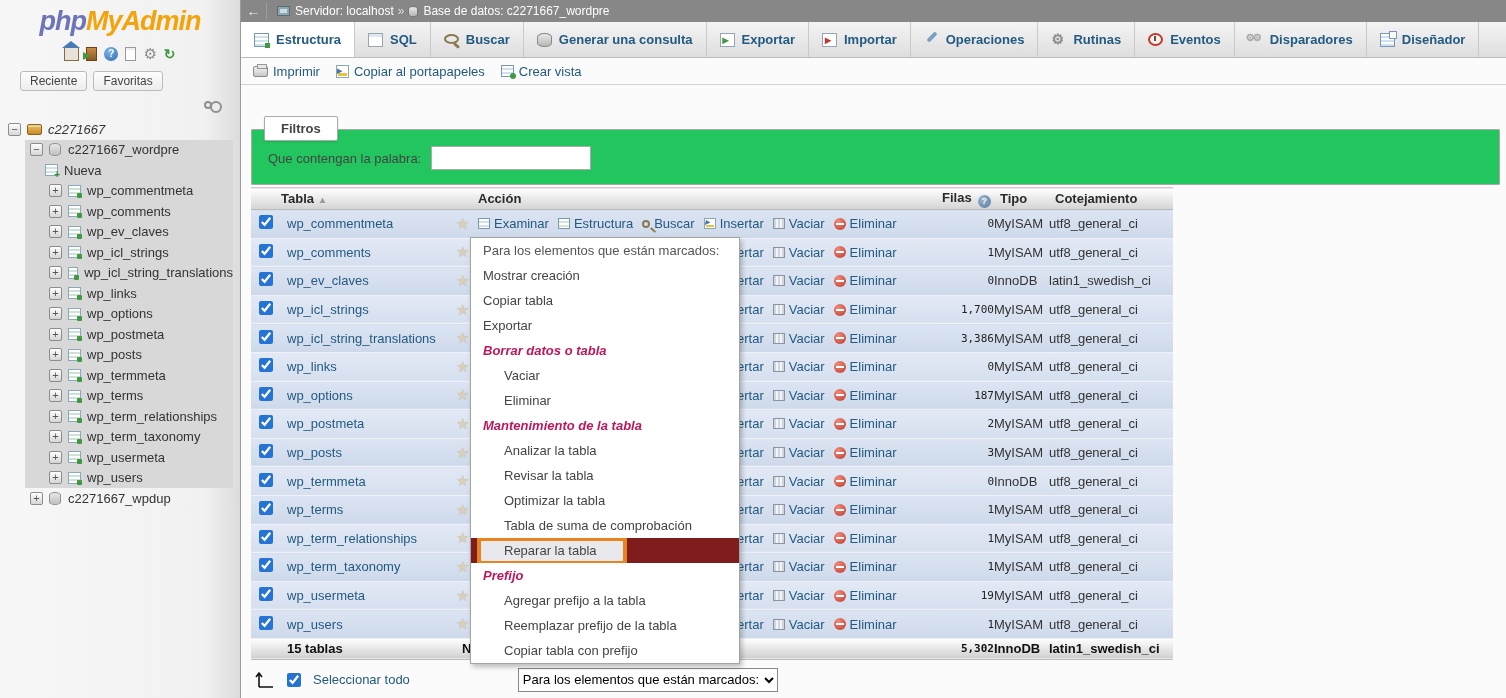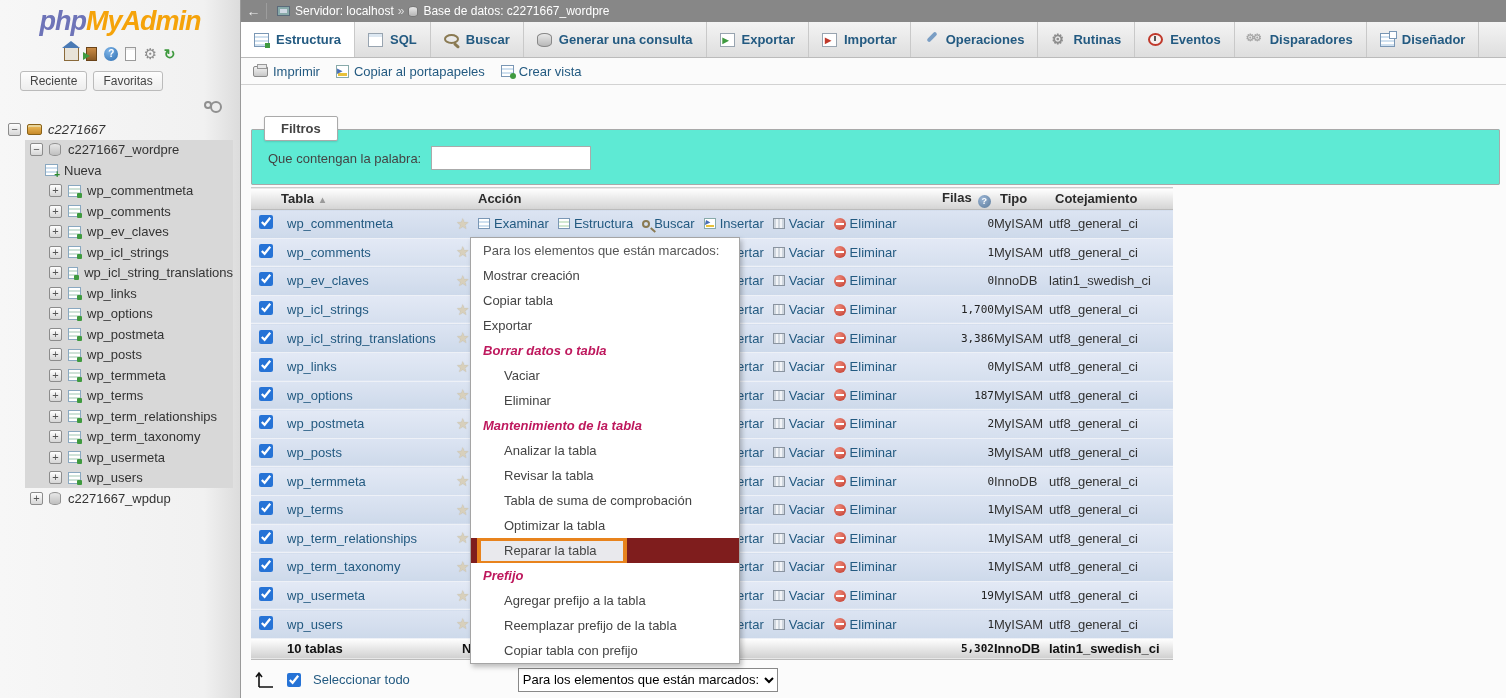--- a/index.html
+++ b/index.html
@@ -93,21 +93,21 @@
   .tool { display:flex; align-items:center; gap:5px; color:#235a81; cursor:pointer; }
   .printer-icon { width:15px; height:11px; background:linear-gradient(#f2f2f2,#c8c8c8); border:1px solid #8a8a8a; border-radius:2px; position:relative; }
   .printer-icon::before { content:""; position:absolute; left:3px; top:-3px; width:8px; height:3px; background:#e8e8e8; border:1px solid #999; }
   .clip-icon { width:13px; height:13px; background:#fff; border:1px solid #8aa; position:relative; }
   .clip-icon::after { content:"▸"; position:absolute; left:0; top:-2px; color:#4a6fb5; font-size:11px; }
   .clip-icon::before { content:""; position:absolute; left:1px; bottom:1px; width:9px; height:3px; background:#e8c23a; }
   .view-icon { width:13px; height:12px; background:repeating-linear-gradient(#fff 0 2px,#cfe0ef 2px 4px); border:1px solid #7a97b5; position:relative; }
   .view-icon::after { content:""; position:absolute; right:-3px; bottom:-3px; width:6px; height:6px; background:#3f9a3f; border-radius:50%; }
 
   
-  .fieldset { position:relative; margin:44px 6px 0 10px; height:56px; background:#5eead4;
+  .fieldset { position:relative; margin:44px 6px 0 10px; height:56px; background:#22c55e;
               border:1px solid #a9a9a9; border-radius:2px; padding:20px 0 0 16px; display:flex; align-items:center; gap:10px; }
   .legend { position:absolute; left:12px; top:-14px; background:#fff; border:1px solid #aaa; border-radius:2px;
             padding:4px 16px; font-weight:bold; color:#444; box-shadow:0 1px 2px rgba(0,0,0,.12); }
   .fieldset label { color:#444; margin-top:-18px; }
   .filter-input { width:160px; height:24px; border:1px solid #aaa; background:#fff; margin-top:-18px; padding:0 4px; font-size:13px; }
 
   
   table.db { border-collapse:collapse; margin:2px 0 0 10px; width:922px; table-layout:fixed; font-size:13px; }
   table.db td, table.db th { padding:0; vertical-align:middle; overflow:hidden; white-space:nowrap; }
   tr.thead th { height:22px; background:linear-gradient(#ffffff,#d3d3d3); border-top:1px solid #ccc; border-bottom:1px solid #bbb;
@@ -971,21 +971,21 @@
               </span>
             </td>
             <td class="c-rows">1</td>
             <td class="c-type">MyISAM</td>
             <td class="c-coll">utf8_general_ci</td>
           </tr>
         </tbody>
       <tbody>
           <tr class="tfoot">
         <td></td>
-        <td style="padding-left:6px;">10 tablas</td>
+        <td style="padding-left:6px;">15 tablas</td>
         <td colspan="2" style="padding-left:6px;">Número de filas</td>
         <td class="c-rows" style="font-weight:bold;">5,302</td>
         <td class="c-type">InnoDB</td>
         <td class="c-coll">latin1_swedish_ci</td>
       </tr>
     </tbody>
       </table>
 
     <div class="bottom-bar">
       <svg class="uparrow" viewBox="0 0 20 18">
@@ -1035,25 +1035,25 @@
 
         <li class="sub">
           <span class="mlabel">Analizar la tabla</span>
         </li>
 
         <li class="sub">
           <span class="mlabel">Revisar la tabla</span>
         </li>
 
         <li class="sub">
+          <span class="mlabel">Optimizar la tabla</span>
+        </li>
+
+        <li class="sub">
           <span class="mlabel">Tabla de suma de comprobación</span>
-        </li>
-
-        <li class="sub">
-          <span class="mlabel">Optimizar la tabla</span>
         </li>
 
         <li class="sub highlight">
           <span class="mlabel">Reparar la tabla</span>
         </li>
 
         <li class="header">
           <span class="mlabel">Prefijo</span>
         </li>
 

